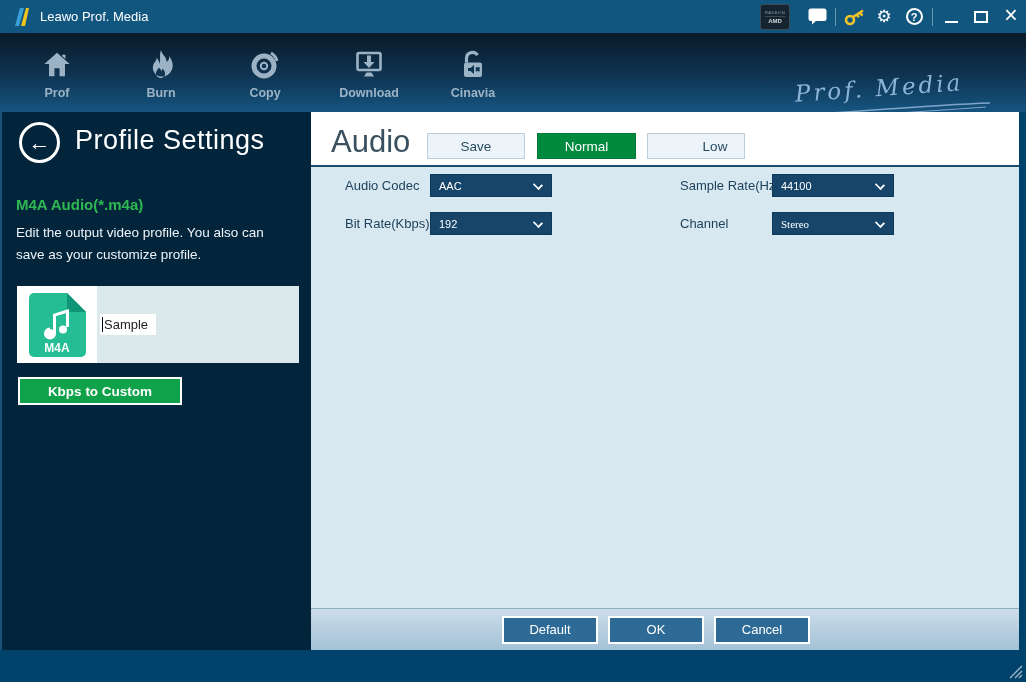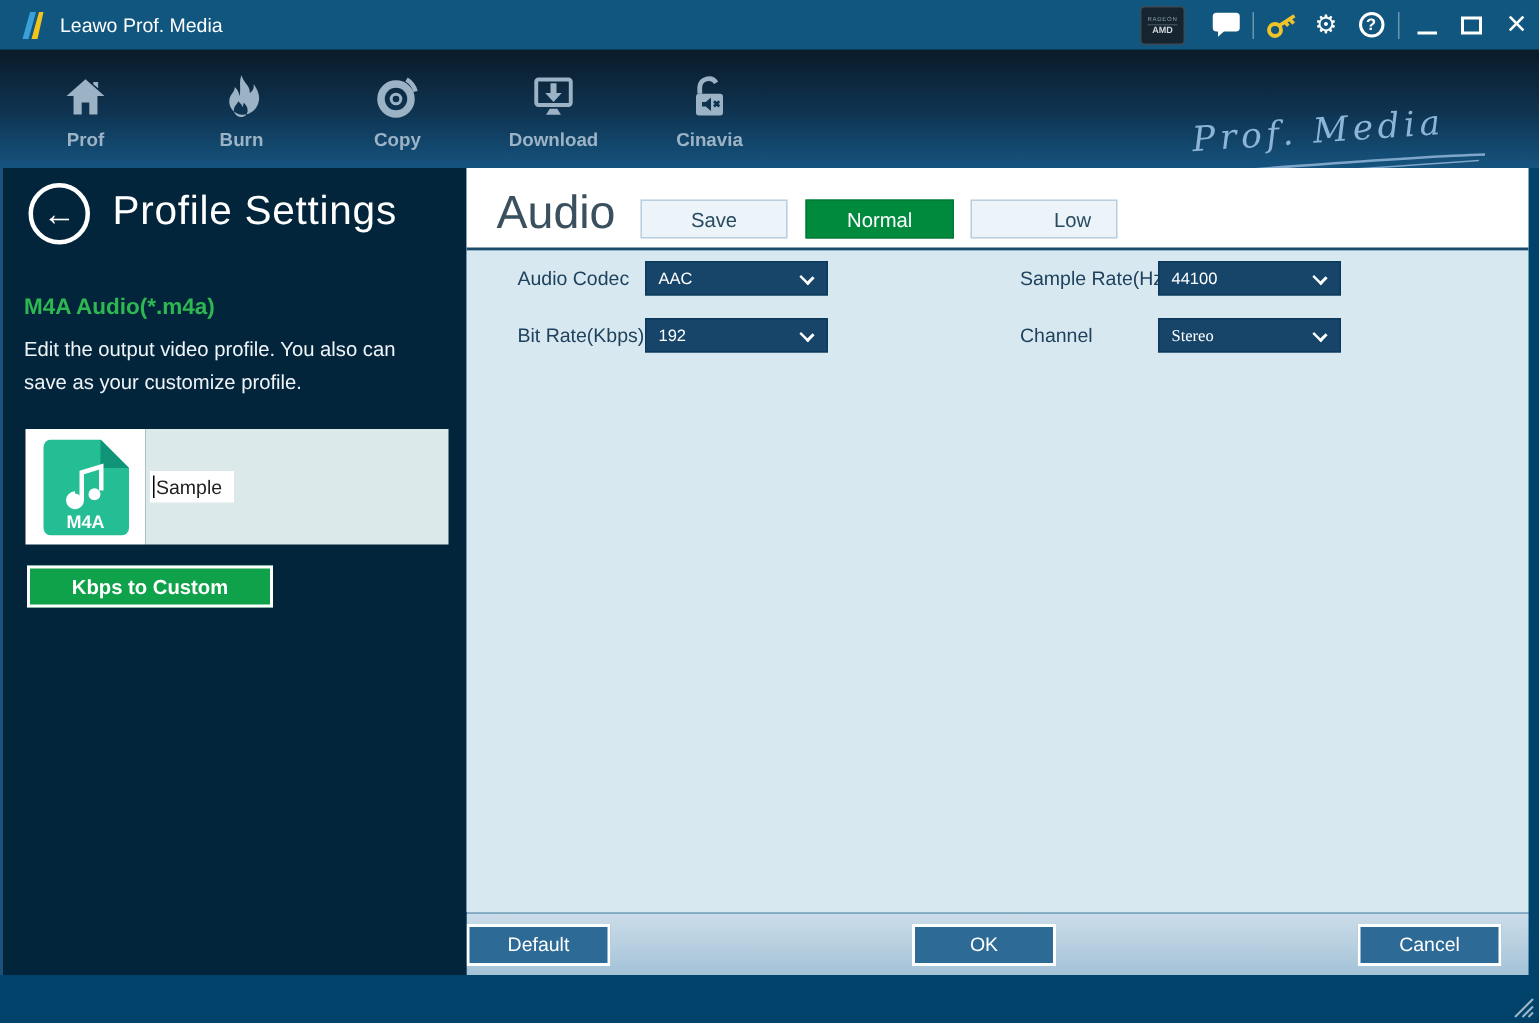--- a/index.html
+++ b/index.html
@@ -71,21 +71,21 @@
   .combo { position:absolute; width:122px; height:23px; background:#164569; border:1px solid #0d3a5c; color:#fff;
            font-size:11px; display:flex; align-items:center; padding-left:8px; cursor:pointer; }
   .combo .chev { position:absolute; right:9px; top:6px; width:8px; height:8px; border-right:2px solid #fff;
                  border-bottom:2px solid #fff; transform:rotate(45deg) scale(1,.8); }
   .lbl-1 { left:34px;  top:11px; } .cmb-1 { left:119px; top:7px; }
   .lbl-2 { left:369px; top:11px; } .cmb-2 { left:461px; top:7px; }
   .lbl-3 { left:34px;  top:49px; } .cmb-3 { left:119px; top:45px; }
   .lbl-4 { left:369px; top:49px; } .cmb-4 { left:461px; top:45px;font-family:Liberation Serif, serif; }
 
   .footerbar { height:42px; background:linear-gradient(180deg,#ccdde9 0%,#a3c2d7 100%); border-top:1px solid #8fafc5;
-               display:flex; align-items:center; justify-content:space-between; gap:10px; padding-right:18px; }
+               display:flex; align-items:center; justify-content:center; gap:10px; padding-right:18px; }
   .f-btn { width:96px; height:28px; background:#2D6B96; border:2px solid #fff; color:#fff; font-size:13px;
            display:flex; align-items:center; justify-content:center; cursor:pointer; }
 
   
   .bottom-strip { position:relative; height:32px; background:#00426A; }
   .resize-grip { position:absolute; right:3px; bottom:3px; cursor:nwse-resize; }
 </style>
 </head>
 <body>
 

